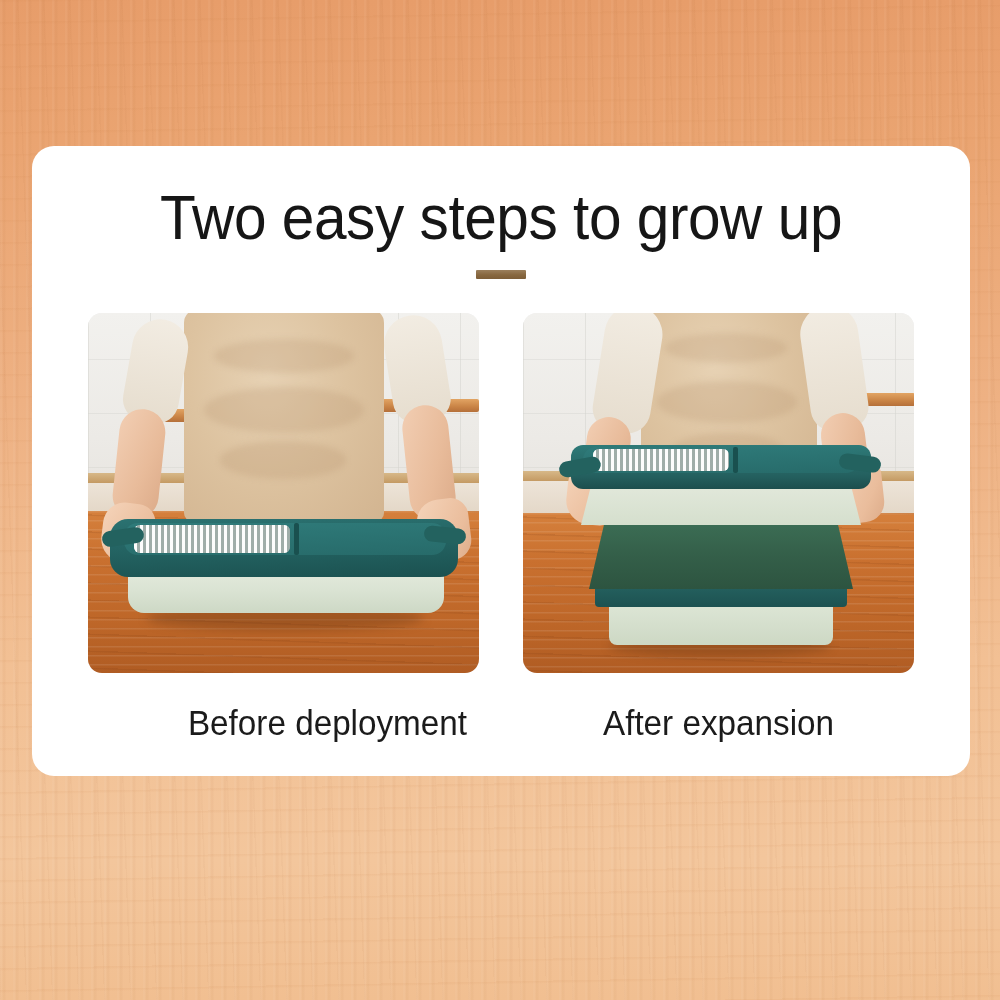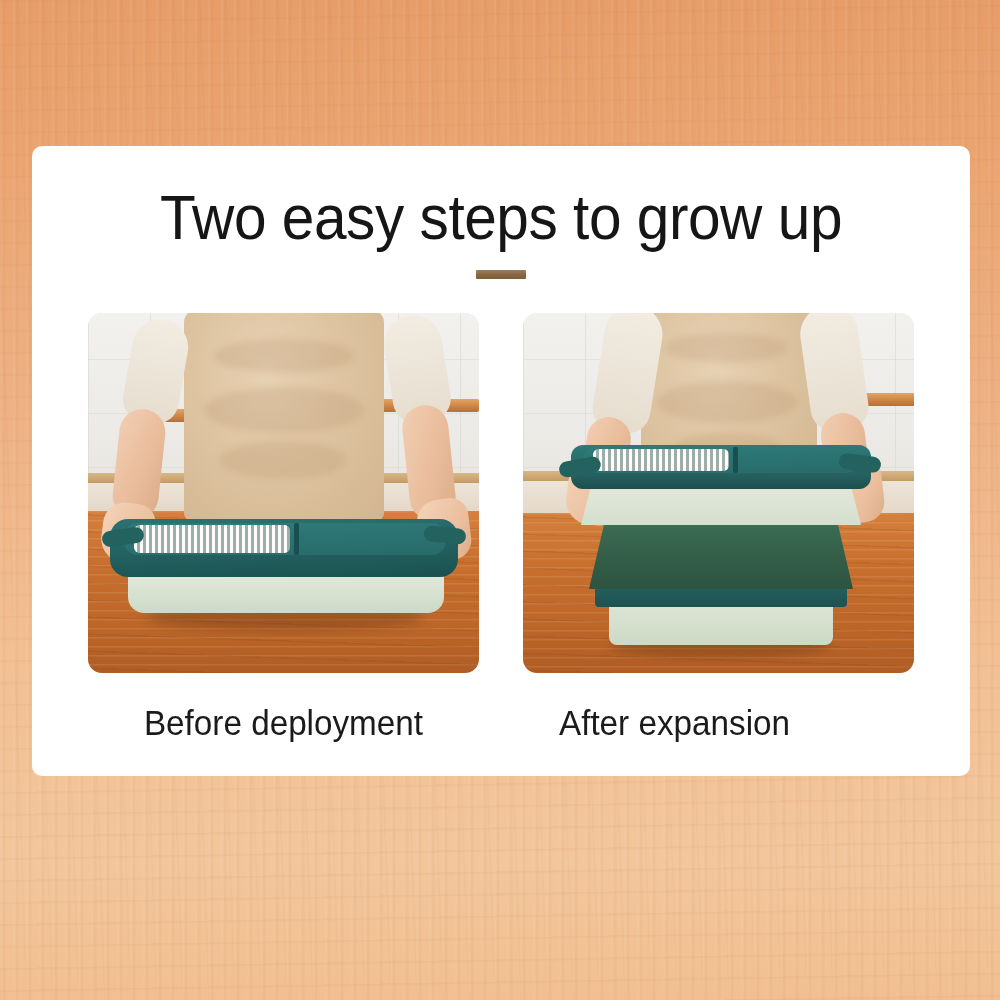--- a/index.html
+++ b/index.html
@@ -63,21 +63,21 @@
   }
 
   
   .card {
     position: absolute;
     left: 32px;
     top: 146px;
     width: 938px;
     height: 630px;
     background: #ffffff;
-    border-radius: 10px;
+    border-radius: 22px;
   }
 
   
   .headline {
     position: absolute;
     left: 0;
     top: 36px;
     width: 938px;
     text-align: center;
     font-family: "Liberation Sans Narrow", "Liberation Sans", sans-serif;
@@ -291,21 +291,21 @@
   }
 
   
   .captions {
     position: absolute;
     left: 56px;
     top: 555px;
     width: 826px;
     height: 60px;
     display: flex;
-    justify-content: flex-start;
+    justify-content: flex-end;
   }
   .caption {
     width: 391px;
     text-align: center;
     font-family: "Liberation Sans Narrow", "Liberation Sans", sans-serif;
     font-size: 35px;
     line-height: 44px;
     font-weight: 400;
     color: #1b1b1b;
     transform: scaleX(0.95);

